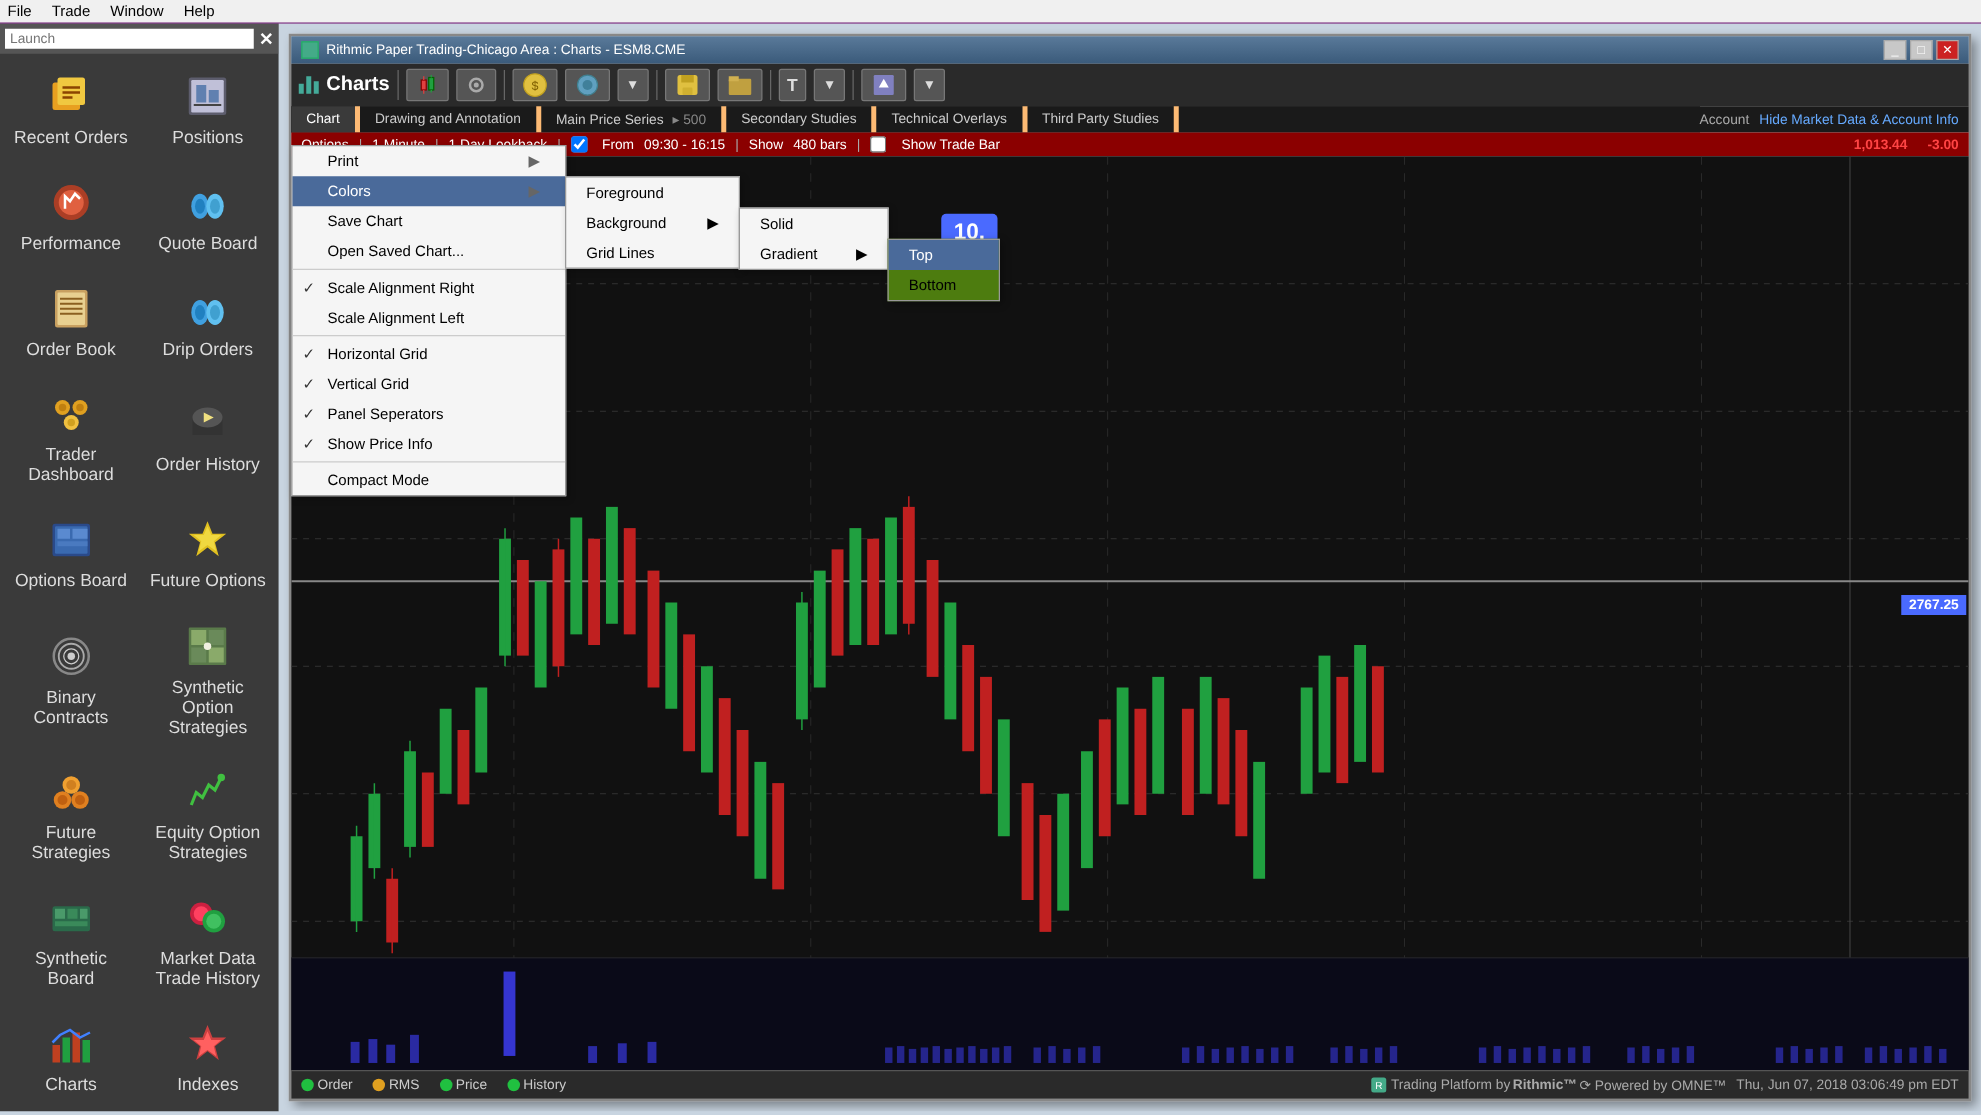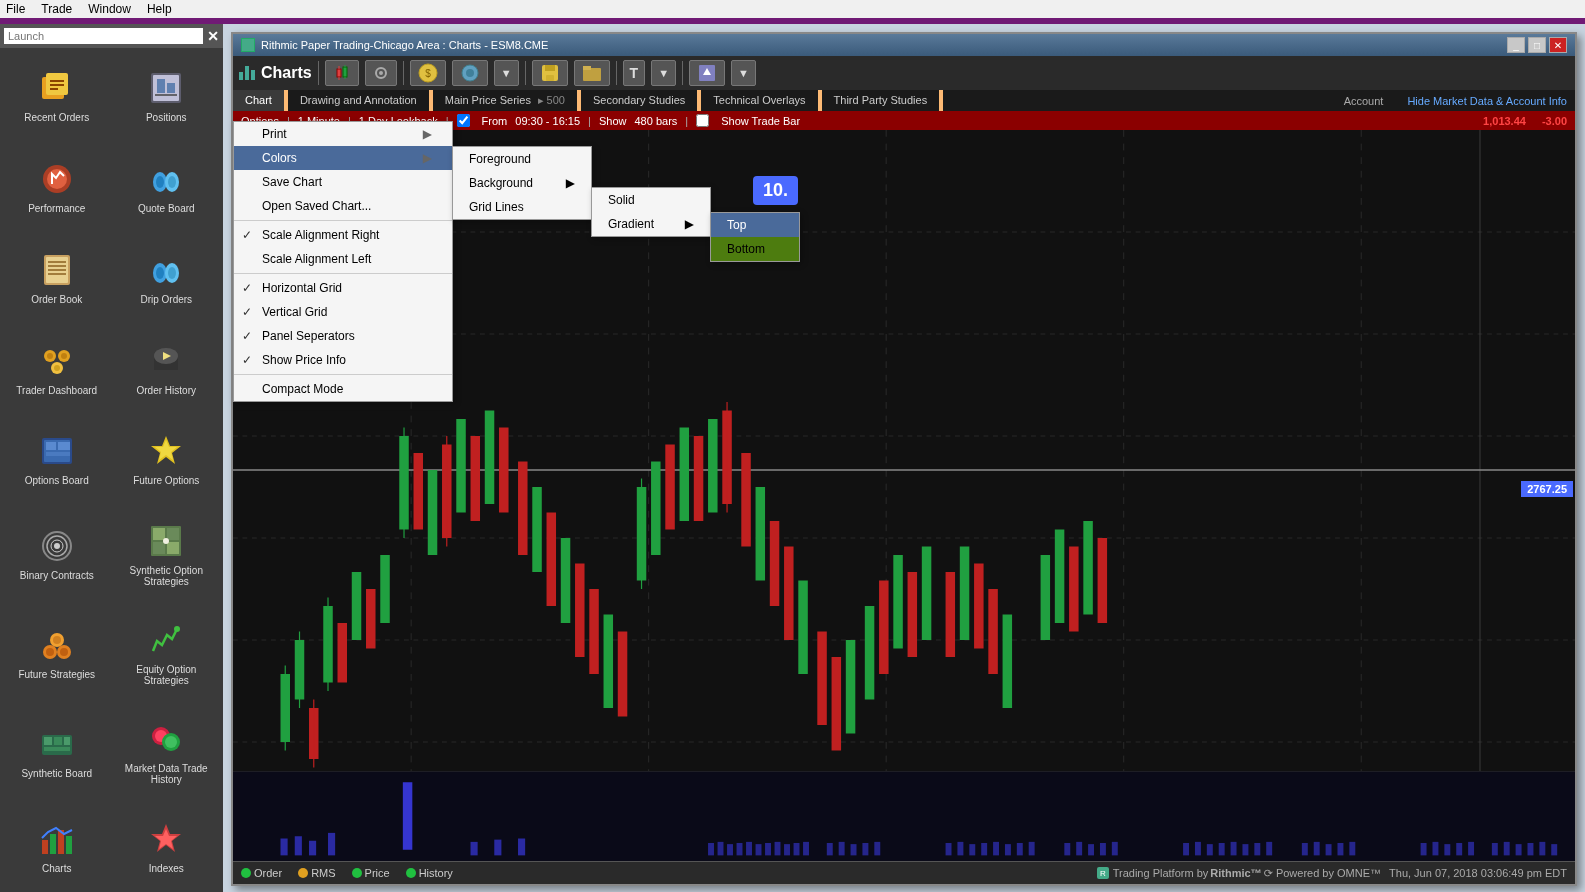--- a/index.html
+++ b/index.html
@@ -1,32 +1,32 @@
 <!DOCTYPE html>
 <html><head>
   <meta charset="utf-8">
   <style>
     * { margin: 0; padding: 0; box-sizing: border-box; }
     body { width: 1585px; height: 892px; overflow: hidden; font-family: 'Segoe UI', Arial, sans-serif; font-size: 12px; background: #c8d4e0; }
 
     
-    .menu-bar { background: #f0f0f0; padding: 2px 6px; display: flex; gap: 16px; border-bottom: 6px solid #701a75; font-size: 12px; }
+    .menu-bar { background: #f0f0f0; padding: 2px 6px; display: flex; gap: 16px; border-bottom: 1px solid #701a75; font-size: 12px; }
     .menu-bar span { cursor: pointer; }
 
     
     .main-layout { display: flex; height: calc(100% - 22px); }
 
     
     .sidebar { width: 223px; background: #3a3a3a; display: flex; flex-direction: column; overflow: hidden; flex-shrink: 0; }
     .sidebar-search { display: flex; align-items: center; background: #555; padding: 4px; gap: 4px; }
     .sidebar-search input { flex: 1; background: #fff; border: none; padding: 2px 4px; font-size: 11px; }
     .sidebar-search .close-btn { color: #fff; cursor: pointer; font-size: 14px; font-weight: bold; }
 
     .sidebar-grid { display: grid; grid-template-columns: 1fr 1fr; gap: 4px; padding: 4px; overflow-y: auto; flex: 1; }
-    .sidebar-item { display: flex; flex-direction: column; align-items: center; justify-content: center; padding: 6px 4px; cursor: pointer; color: #ddd; font-size: 10px; text-align: center; min-height: 70px; }
+    .sidebar-item { display: flex; flex-direction: column; align-items: center; justify-content: center; padding: 6px 4px; cursor: pointer; color: #ddd; font-size: 14px; text-align: center; min-height: 70px; }
     .sidebar-icon { width: 40px; height: 40px; display: flex; align-items: center; justify-content: center; margin-bottom: 4px; }
 
     
     .content-area { flex: 1; background: #c8d4e0; padding: 8px; overflow: hidden; }
 
     
     .chart-window { background: #e8e8e8; border: 2px solid #888; box-shadow: 4px 4px 8px rgba(0,0,0,0.4); height: 100%; display: flex; flex-direction: column; }
     .chart-titlebar { background: linear-gradient(to bottom, #5a7a9a, #3a5a7a); color: white; padding: 3px 8px; display: flex; align-items: center; justify-content: space-between; font-size: 11px; }
     .titlebar-icon { width: 14px; height: 14px; background: #4a8; border: 1px solid #2a6; margin-right: 6px; display: inline-block; }
     .titlebar-controls { display: flex; gap: 3px; }
@@ -41,21 +41,21 @@
     .charts-logo .bar-icon { display: flex; align-items: flex-end; gap: 2px; margin-right: 2px; }
     .charts-logo .bar-icon span { background: #4a9; display: block; }
     .toolbar-sep { width: 1px; background: #666; height: 24px; }
     .toolbar-btn { background: #555; border: 1px solid #777; padding: 2px 6px; color: #ddd; cursor: pointer; font-size: 11px; border-radius: 2px; height: 26px; display: flex; align-items: center; }
     .toolbar-dropdown { display: flex; align-items: center; gap: 2px; }
 
     
     .chart-menu { background: #1a1a1a; display: flex; gap: 0; padding: 0; }
     .chart-menu-item { padding: 4px 12px; color: #ccc; cursor: pointer; font-size: 11px; border-right: 4px solid #fdba74; }
     .chart-menu-item:hover, .chart-menu-item.active { background: #3a3a3a; color: white; }
-    .chart-menu-right { margin-left: auto; color: #aaa; font-size: 11px; display: flex; align-items: center; gap: 24px; padding-right: 8px; }
+    .chart-menu-right { margin-left: auto; color: #aaa; font-size: 11px; display: flex; align-items: center; gap: 8px; padding-right: 8px; }
     .chart-menu-right a { color: #6af; cursor: pointer; }
     .dropdown-menu { position: absolute; top: 100%; left: 0; background: #f5f5f5; border: 1px solid #999; box-shadow: 2px 2px 6px rgba(0,0,0,0.3); z-index: 100; min-width: 200px; }
     .dropdown-item { padding: 5px 20px 5px 28px; cursor: pointer; font-size: 12px; display: flex; align-items: center; justify-content: space-between; position: relative; }
     .dropdown-item .checkmark { position: absolute; left: 8px; color: #333; }
     .dropdown-item .arrow { color: #666; }
     .dropdown-divider { height: 1px; background: #ccc; margin: 2px 0; }
     .dropdown-item.highlighted { background: #4a6a9a; color: white; }
     .submenu-item { padding: 5px 16px; cursor: pointer; font-size: 12px; }
 
     
@@ -447,21 +447,21 @@
               <span>Colors</span>
               <span class="arrow">▶</span>
 
               <div class="colors-submenu" style="position:absolute; left:100%; top:0; min-width:140px; background:#f5f5f5; border:1px solid #999; box-shadow:2px 2px 6px rgba(0,0,0,0.3); color:#000;">
                 <div class="submenu-item">Foreground</div>
                 <div class="submenu-item" style="position:relative;">
                   <span>Background</span>
                   <span style="float:right;">▶</span>
 
                   
-                  <div class="gradient-submenu" style="position:absolute; left:100%; top:16px; min-width:120px; background:#f5f5f5; border:1px solid #999; box-shadow:2px 2px 6px rgba(0,0,0,0.3); color:#000;">
+                  <div class="gradient-submenu" style="position:absolute; left:100%; top:0; min-width:120px; background:#f5f5f5; border:1px solid #999; box-shadow:2px 2px 6px rgba(0,0,0,0.3); color:#000;">
                     <div class="gradient-item">Solid</div>
                     <div class="gradient-item" style="position:relative;">
                       <span>Gradient</span>
                       <span style="float:right;">▶</span>
 
                       
                       <div class="gradient-submenu" style="position:absolute; left:100%; top:0; min-width:90px; background:#4d7c0f; border:1px solid #999; box-shadow:2px 2px 6px rgba(0,0,0,0.3); color:#000;">
                         <div class="gradient-item active" style="background:#4a6a9a; color:white;">Top</div>
                         <div class="gradient-item">Bottom</div>
                       </div>

